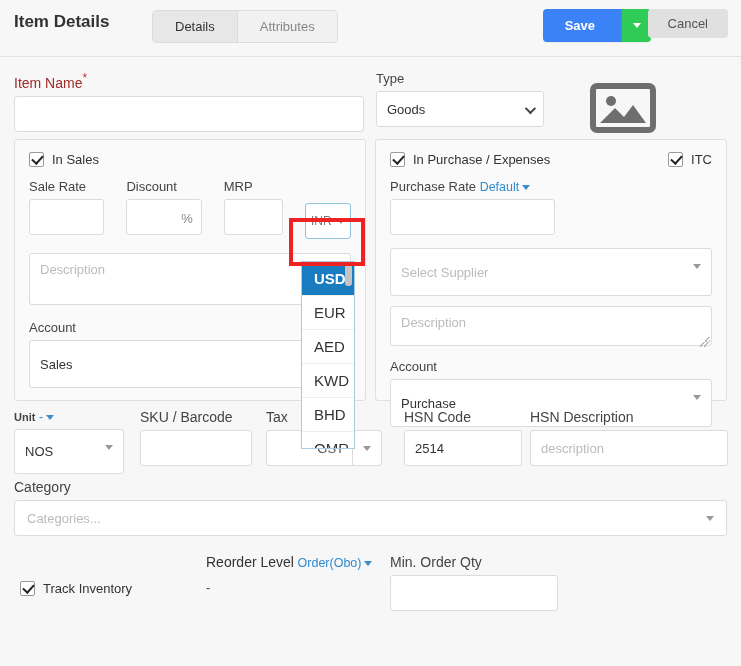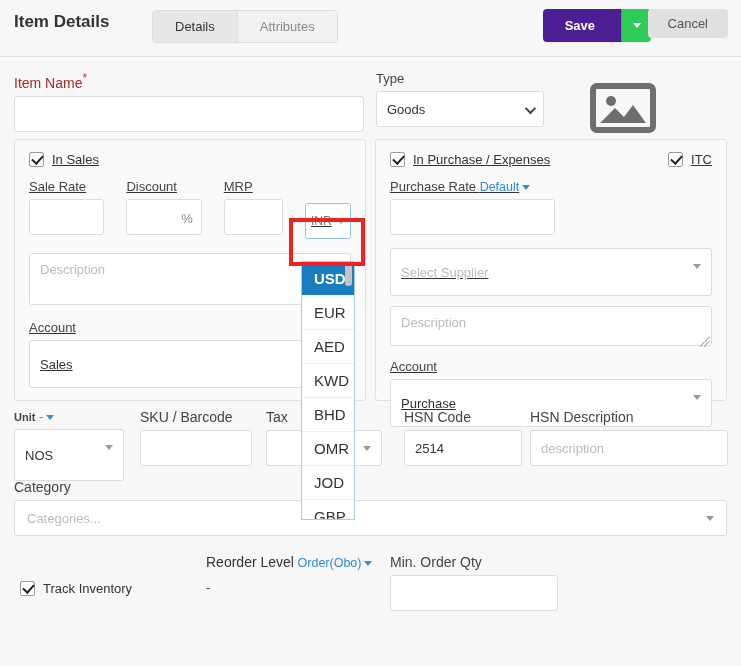--- a/index.html
+++ b/index.html
@@ -45,21 +45,21 @@
   .tab.active { background: #e7e7e7; color: #333; }
 
   .save-group {
     position: absolute; right: 90px; top: 9px;
     display: flex;
     border-radius: 4px;
     overflow: hidden;
     box-shadow: 0 1px 0 rgba(0,0,0,.05);
   }
   .save-btn {
-    background: #4c1d95;
+    background: #3b82f6;
     color: #fff;
     border: none;
     font-size: 13px;
     font-weight: bold;
     padding: 9px 26px 9px 22px;
     cursor: pointer;
     font-family: inherit;
   }
   .save-caret {
     background: #2ecc56;
@@ -126,21 +126,21 @@
   .panels { position: relative; margin-top: 4px; height: 262px; }
   .panel {
     position: absolute; top: 0;
     border: 1px solid #e0e0e0;
     border-radius: 3px;
     background: #fafafa;
     height: 262px;
   }
   .panel-sales { left: 0; width: 352px; }
   .panel-purchase { left: 361px; width: 352px; }
-  .panel-inner { padding: 12px 14px; position: relative; height: 100%; text-decoration: underline; }
+  .panel-inner { padding: 12px 14px; position: relative; height: 100%; }
 
   .chk-row { display:flex; align-items:center; gap:8px; }
   .chkbox {
     width: 15px; height: 15px;
     border: 1px solid #9a9a9a;
     background: #fff;
     border-radius: 2px;
     position: relative;
     flex: none;
   }
@@ -202,21 +202,21 @@
   
   .cur-highlight {
     position: absolute; left: 289px; top: 218px;
     width: 76px; height: 48px;
     border: 4px solid #ee2222;
     z-index: 40;
     pointer-events:none;
   }
   .cur-dropdown {
     position: absolute; left: 301px; top: 261px;
-    width: 54px; height: 259px;
+    width: 54px; height: 188px;
     background: #fff;
     border: 1px solid #a9cbe0;
     z-index: 35;
     overflow: hidden;
   }
   .cur-opt {
     height: 34px; line-height: 34px;
     padding-left: 12px;
     font-size: 15px; color: #333;
     border-bottom: 1px solid #eee;
@@ -240,21 +240,21 @@
   .tax-combo .tx-val {
     flex:1; border:1px solid #dcdcdc; border-right:none; border-radius: 3px 0 0 3px;
     height:36px; display:flex; align-items:center; justify-content:flex-end;
     padding-right: 8px; font-size: 13px; color:#555; background:#fff;
   }
   .tax-combo .tx-btn {
     width: 30px; border:1px solid #dcdcdc; border-radius: 0 3px 3px 0;
     background:#fff; display:flex; align-items:center; justify-content:center; cursor:pointer;
   }
   .mini-sel {
-    border:1px solid #dcdcdc; border-radius:3px; background:#fff; height:52px;
+    border:1px solid #dcdcdc; border-radius:3px; background:#fff; height:45px;
     display:flex; align-items:center; padding:0 10px; font-size:13px; position:relative; cursor:pointer;
   }
   .mini-sel .tri { position:absolute; right:10px; top:15px; }
 
   
   .cat-block { margin-top: 8px; }
   .cat-sel {
     border:1px solid #dcdcdc; border-radius:3px; background:#fff; height: 36px;
     display:flex; align-items:center; padding:0 12px; font-size:13px; color:#bbb;
     position:relative; cursor:pointer;

